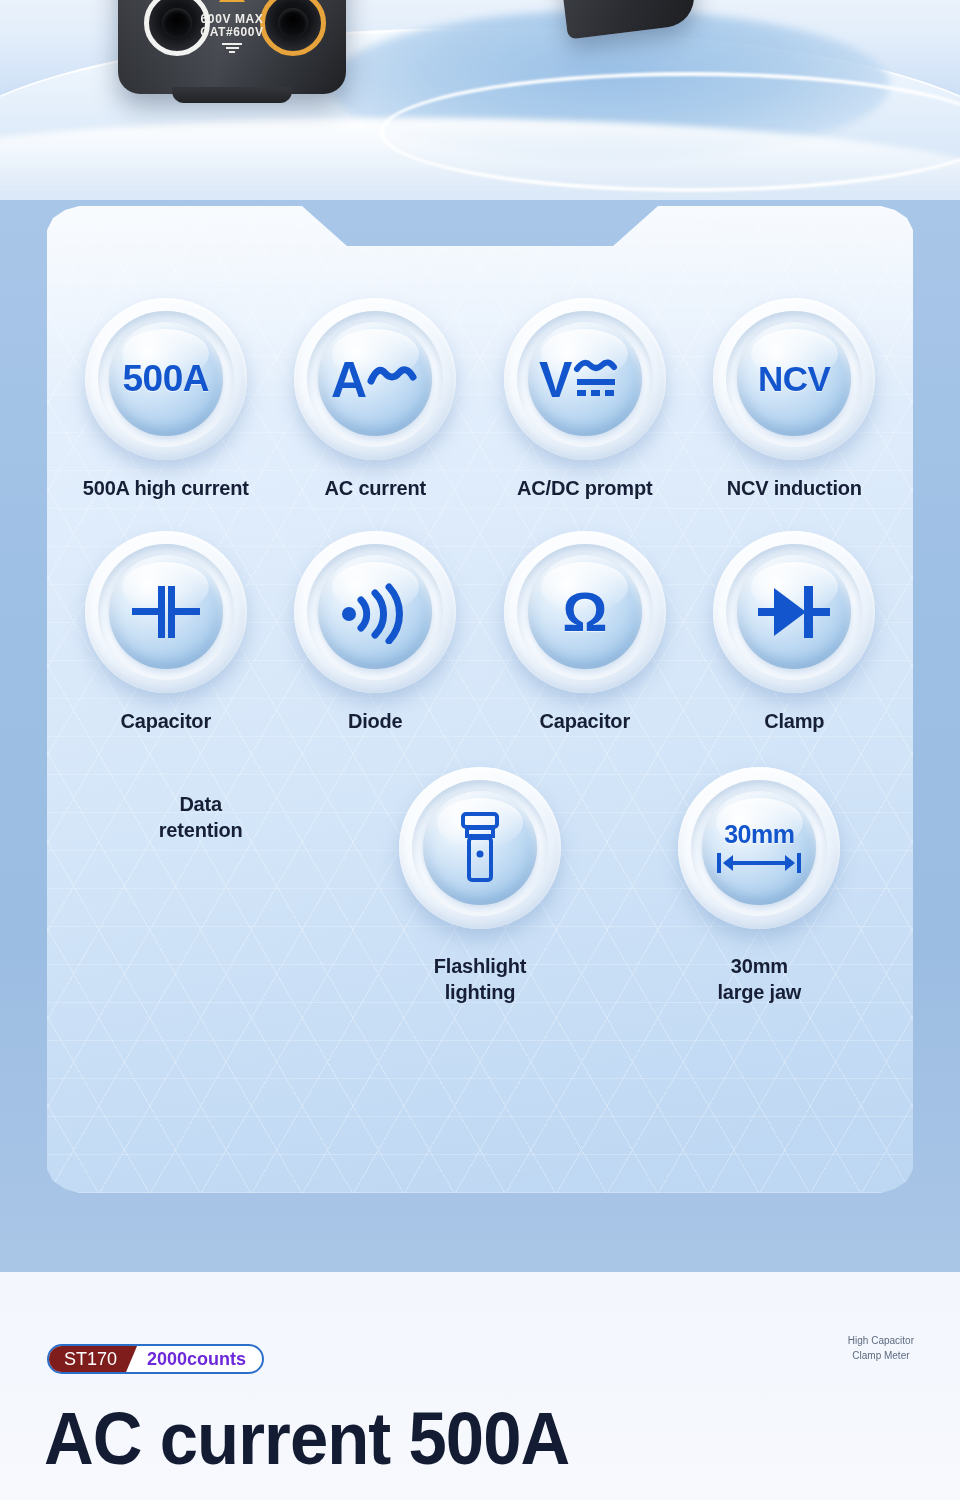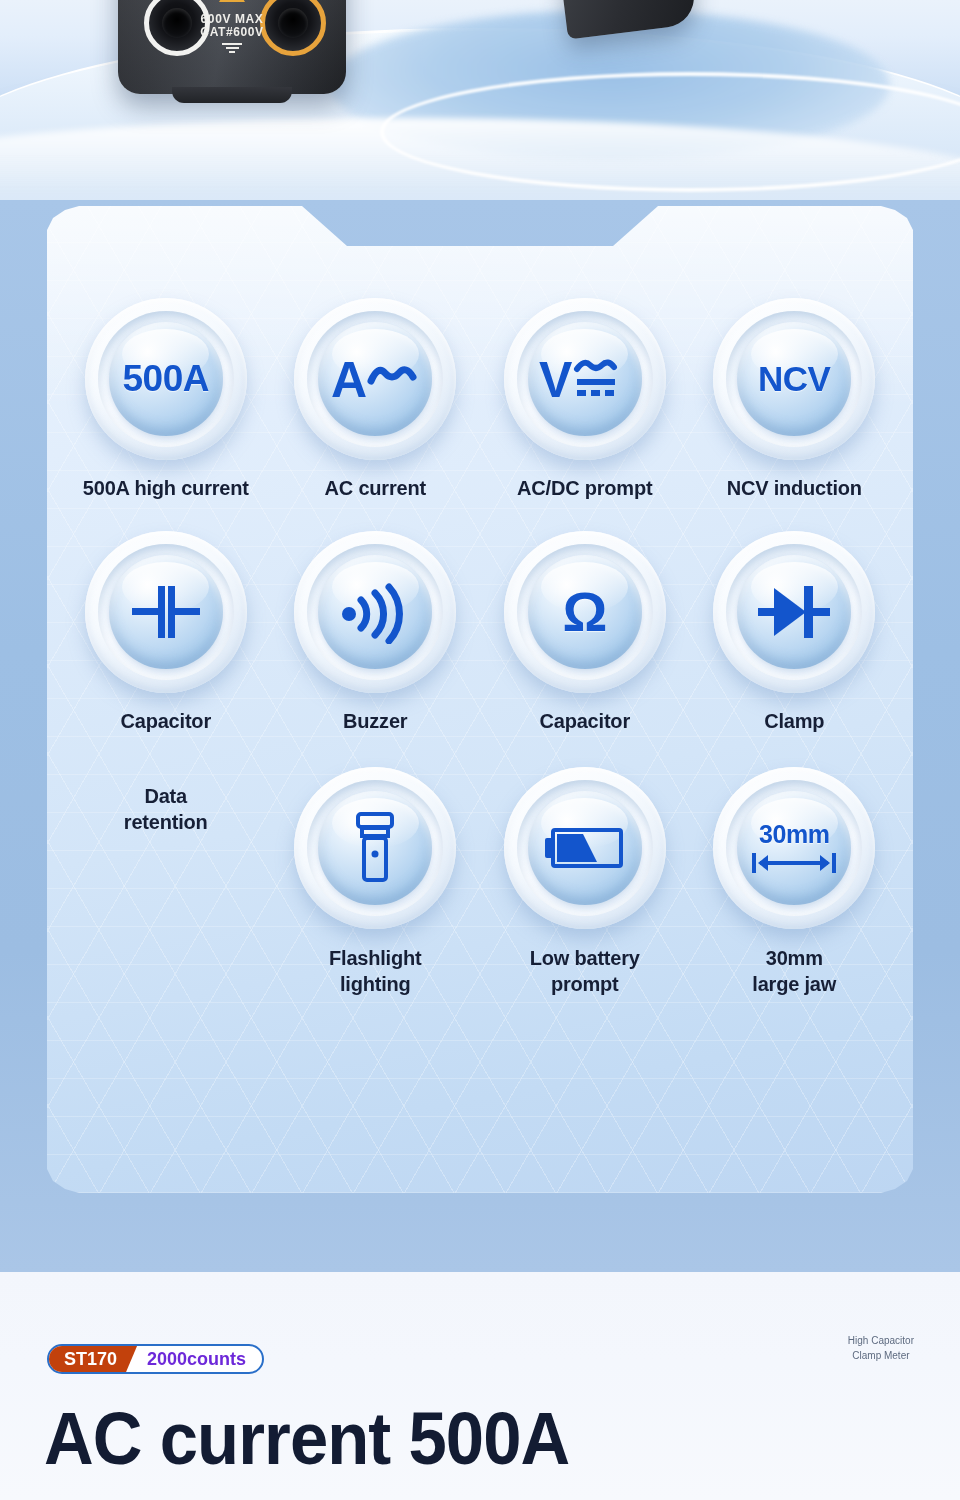--- a/index.html
+++ b/index.html
@@ -192,37 +192,37 @@
   }
   .t-500a { font-size:37px; }
   .t-ncv  { font-size:35px; }
   .t-hold { font-size:31px; }
   .t-30mm { font-size:25px; }
 
   .label {
     margin-top:15px; text-align:center; color:#161f36;
     font-size:20px; font-weight:bold; line-height:1.32; letter-spacing:-.2px;
   }
-  #row3 .label { margin-top:16px; }
+  #row3 .label { margin-top:24px; }
 
   
   #bottom {
     position:absolute; left:0; top:1272px; width:960px; height:228px;
     background:linear-gradient(180deg,#f3f6fc 0%,#f4f7fd 40%,#f7f9fd 100%);
     overflow:hidden;
   }
   #badge {
     position:absolute; left:47px; top:72px;
     display:flex; align-items:stretch; height:30px;
     border-radius:15px; overflow:hidden;
     border:2px solid #2a6fc9;
     background:#ffffff;
   }
   #badge-model {
-    background:#c2410c; color:#ffffff; font-size:18px; font-weight:bold;
+    background:#7f1d1d; color:#ffffff; font-size:18px; font-weight:normal;
     display:flex; align-items:center; padding:0 13px 0 15px;
     clip-path:polygon(0 0, 100% 0, calc(100% - 11px) 100%, 0 100%);
     padding-right:20px;
   }
   #badge-counts {
     color:#6d28d9; font-size:18px; font-weight:bold;
     display:flex; align-items:center; padding:0 16px 0 10px;
   }
   #tagline {
     position:absolute; right:46px; top:62px; text-align:center;
@@ -363,21 +363,21 @@
                 <svg width="76" height="64" viewBox="0 0 76 64">
                   <circle cx="12" cy="34" r="7" fill="#1355cc"></circle>
                   <path d="M24 20 a20 20 0 0 1 0 28" stroke="#1355cc" stroke-width="7" fill="none" stroke-linecap="round"></path>
                   <path d="M38 13 a30 30 0 0 1 0 42" stroke="#1355cc" stroke-width="7" fill="none" stroke-linecap="round"></path>
                   <path d="M52 7  a40 40 0 0 1 0 54" stroke="#1355cc" stroke-width="7" fill="none" stroke-linecap="round"></path>
                 </svg>
               </span>
             </div>
           </div>
         </div>
-        <div class="label">Buzzer</div>
+        <div class="label">Diode</div>
       </div>
 
       <div class="cell">
         <div class="btn-outer">
           <div class="btn-mid">
             <div class="btn-inner">
               <span class="glyph">
                 <span class="glyph-text" style="font-size:56px;line-height:1;">Ω</span>
               </span>
             </div>
@@ -421,36 +421,20 @@
                   <rect x="15" y="27" width="22" height="42" rx="3" fill="none" stroke="#1355cc" stroke-width="4"></rect>
                   <circle cx="26" cy="43" r="3.5" fill="#1355cc"></circle>
                 </svg>
               </span>
             </div>
           </div>
         </div>
         <div class="label">Flashlight<br>lighting</div>
       </div>
 
-      <div class="cell">
-        <div class="btn-outer">
-          <div class="btn-mid">
-            <div class="btn-inner">
-              <span class="glyph">
-                <svg width="80" height="46" viewBox="0 0 80 46">
-                  <rect x="0" y="13" width="8" height="20" rx="2" fill="#1355cc"></rect>
-                  <rect x="8" y="5" width="68" height="36" rx="2" fill="none" stroke="#1355cc" stroke-width="4"></rect>
-                  <path d="M12 9 L38 9 L52 37 L12 37 Z" fill="#1355cc"></path>
-                </svg>
-              </span>
-            </div>
-          </div>
-        </div>
-        <div class="label">Low battery<br>prompt</div>
-      </div>
 
       <div class="cell">
         <div class="btn-outer">
           <div class="btn-mid">
             <div class="btn-inner">
               <span class="glyph" style="flex-direction:column;">
                 <span class="glyph-text t-30mm">30mm</span>
                 <svg width="88" height="24" viewBox="0 0 88 24" style="margin-top:2px;">
                   <rect x="2" y="2" width="4" height="20" fill="#1355cc"></rect>
                   <rect x="82" y="2" width="4" height="20" fill="#1355cc"></rect>

